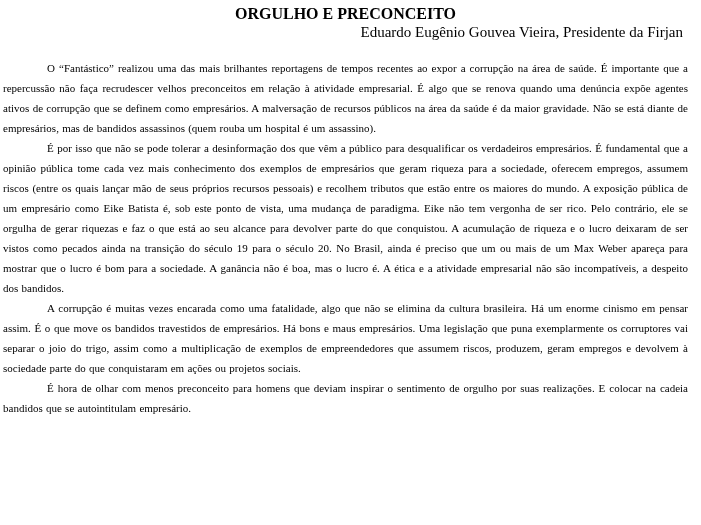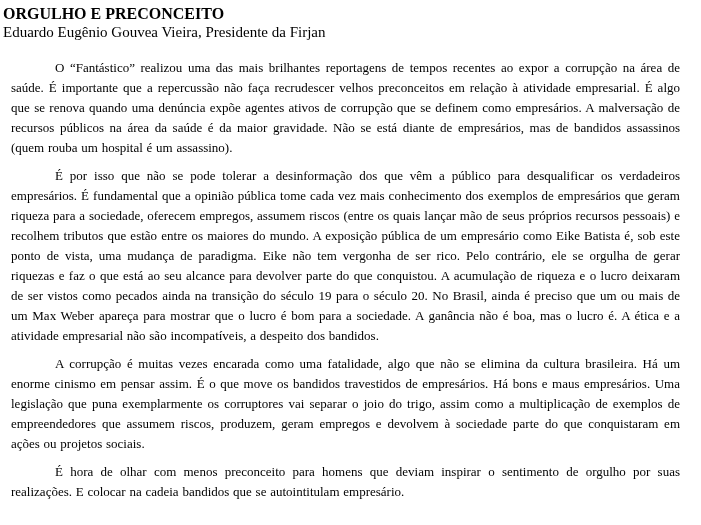--- a/index.html
+++ b/index.html
@@ -17,36 +17,36 @@
   .page {
     box-sizing: border-box;
     width: 701px;
     height: 525px;
     padding: 4px 13px 0 3px;
   }
   .title {
     margin: 0;
     font-size: 16px;
     font-weight: bold;
-    text-align: left;
+    text-align: center;
     line-height: 19px;
   }
   .byline {
     margin: 0;
     font-size: 15px;
-    text-align: left;
+    text-align: right;
     line-height: 19px;
     padding-right: 5px;
   }
   .article-body {
     margin-top: 16px;
   }
   .para {
-    margin: 8px;
-    font-size: 13px;
+    margin: 0;
+    font-size: 11px;
     line-height: 20px;
     text-align: justify;
     text-indent: 44px;
     word-spacing: 0.5px;
   }
 </style>
 </head>
 <body>
 
 <div class="page">

